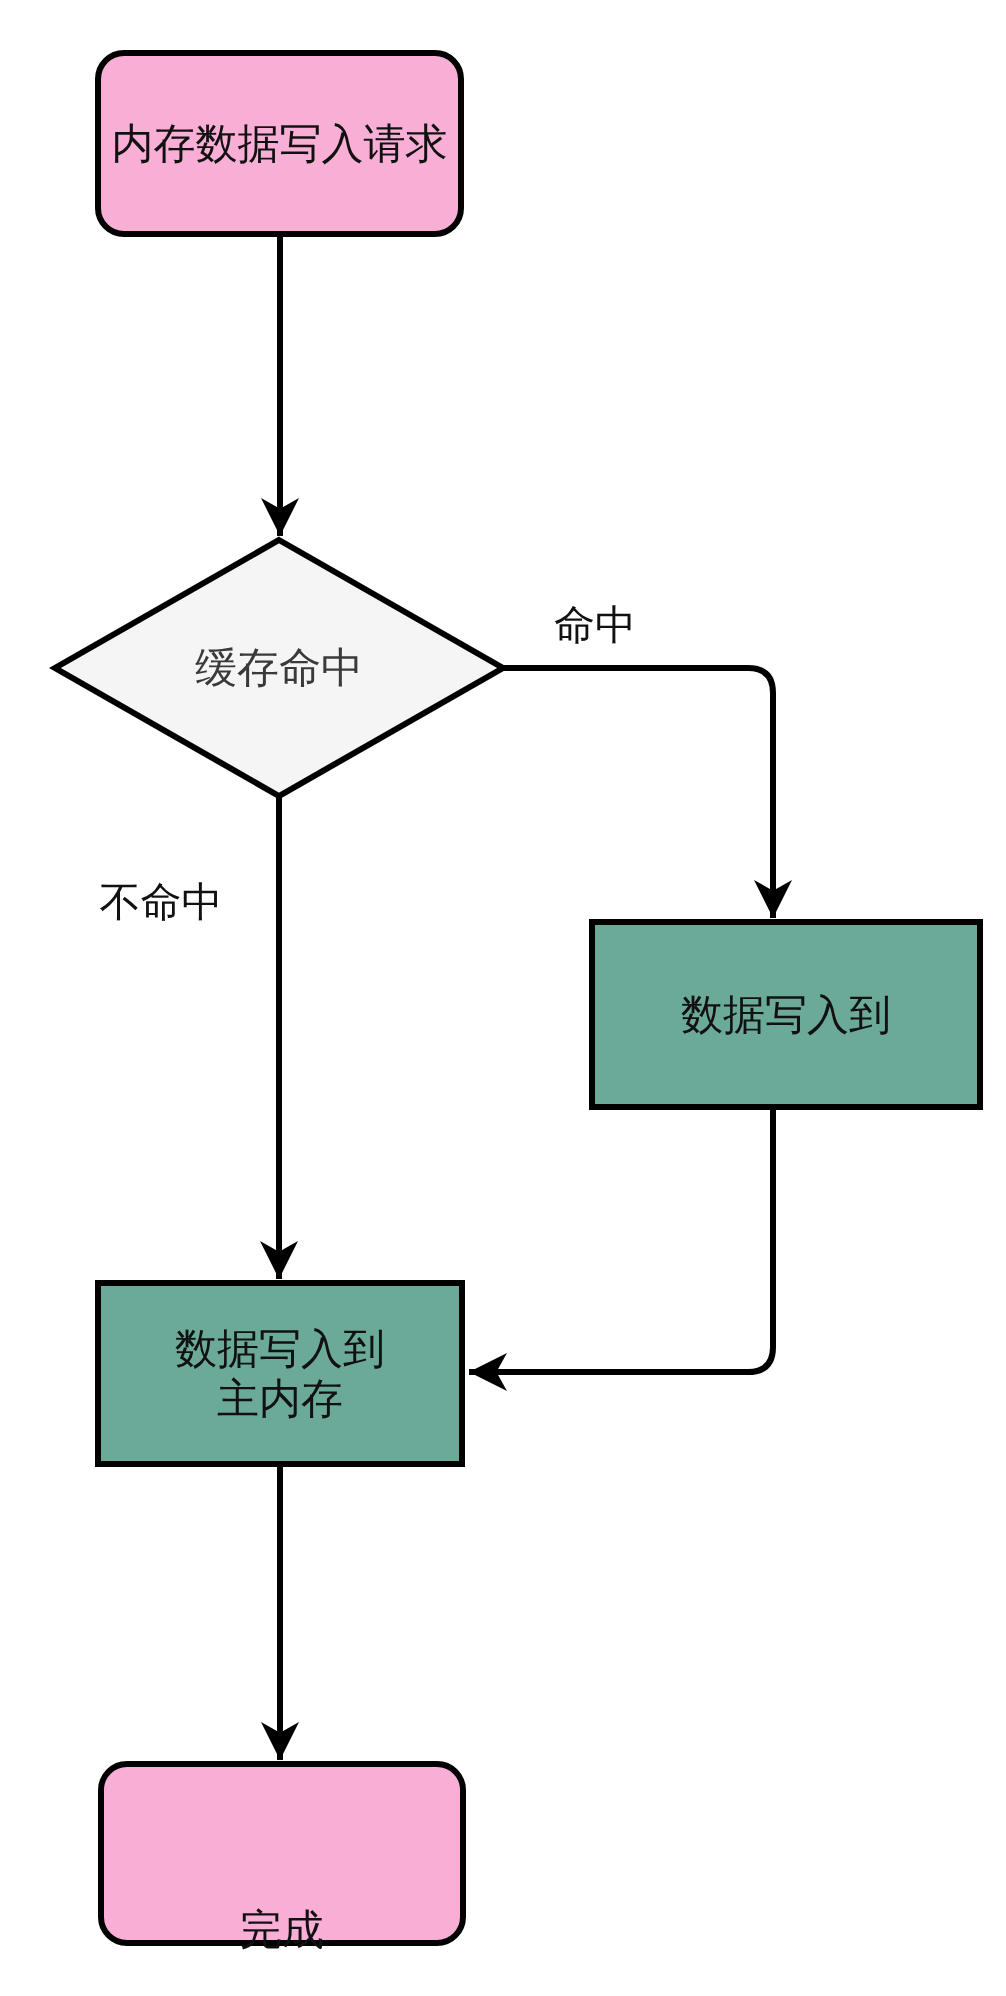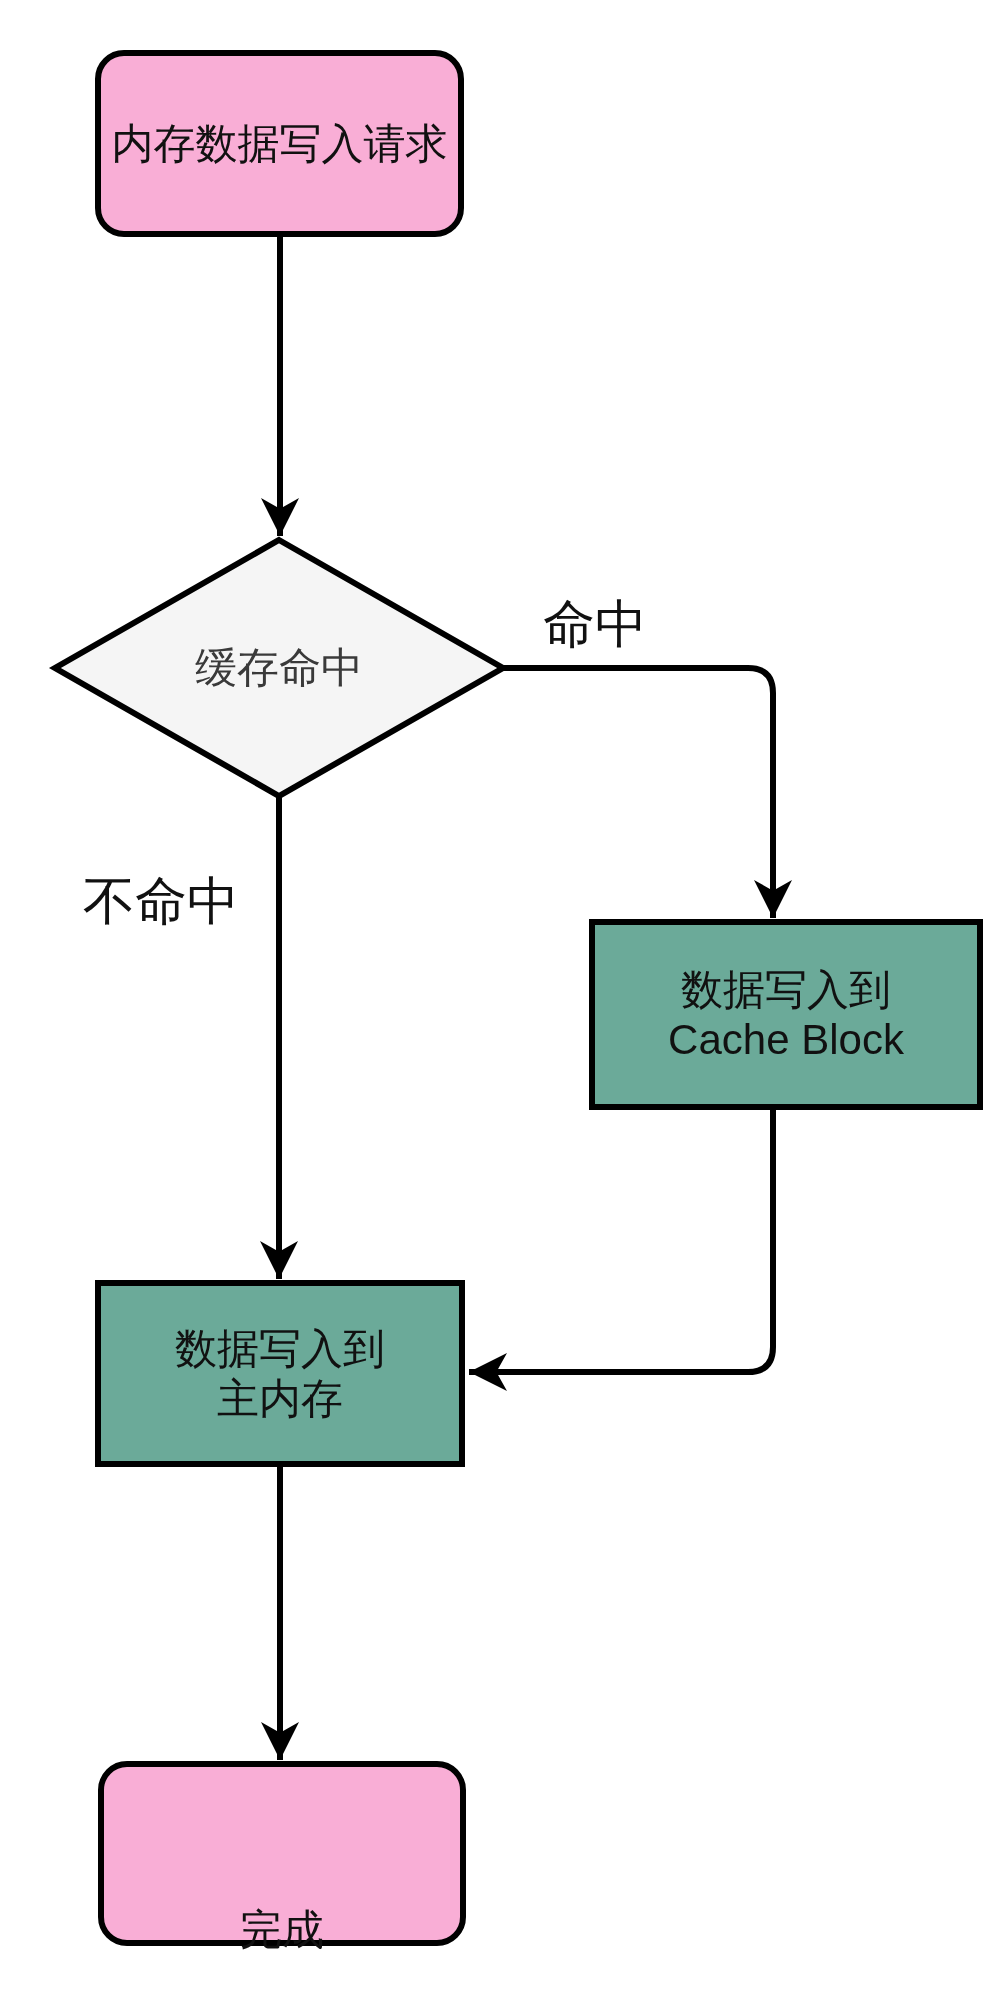--- a/index.html
+++ b/index.html
@@ -59,21 +59,21 @@
     line-height: 50px;
     color: var(--node-text);
   }
   .node-label.decision { color: var(--decision-text); }
   .edge-label {
     position: absolute;
     display: flex;
     align-items: center;
     justify-content: center;
     text-align: center;
-    font-size: 52px;
+    font-size: 41px;
     color: var(--label-text);
   }
 </style>
 </head>
 <body>
 
 <div class="canvas">
 
   <svg width="1006" height="1996" viewBox="0 0 1006 1996">
     <defs>
@@ -94,21 +94,20 @@
     <rect class="node-process" x="98" y="1283" width="364" height="181"></rect>
     <rect class="node-terminal" x="101" y="1764" width="362" height="179" rx="26"></rect>
   </svg>
 
   <div class="node-label" style="left:98px; top:53px; width:363px; height:181px;">内存数据写入请求</div>
 
   <div class="node-label decision" style="left:55px; top:540px; width:448px; height:256px;">缓存命中</div>
 
   <div class="node-label" style="left:592px; top:922px; width:388px; height:185px;">
     <span>数据写入到</span>
-    <span>Cache Block</span>
   </div>
 
   <div class="node-label" style="left:98px; top:1283px; width:364px; height:181px;">
     <span>数据写入到</span>
     <span>主内存</span>
   </div>
 
   <div class="node-label" style="left:101px; top:1840px; width:362px; height:179px;">完成</div>
 
   <div class="edge-label" style="left:530px; top:600px; width:130px; height:50px;">命中</div>

